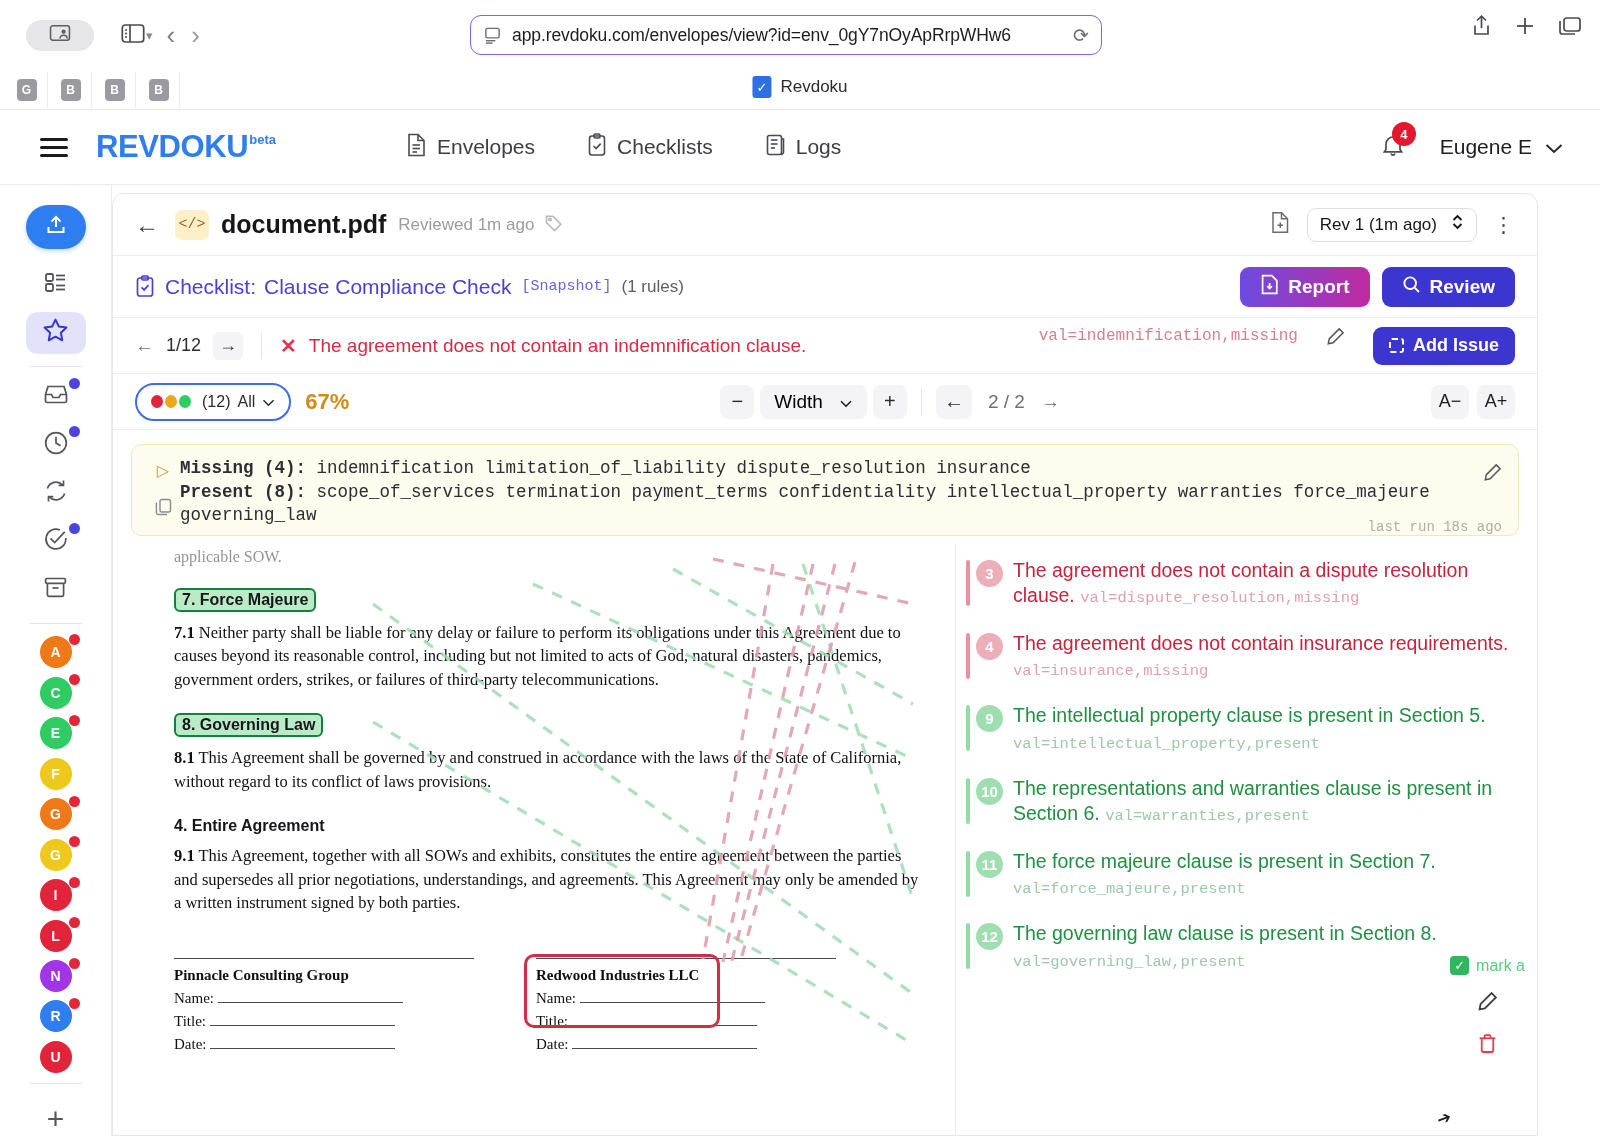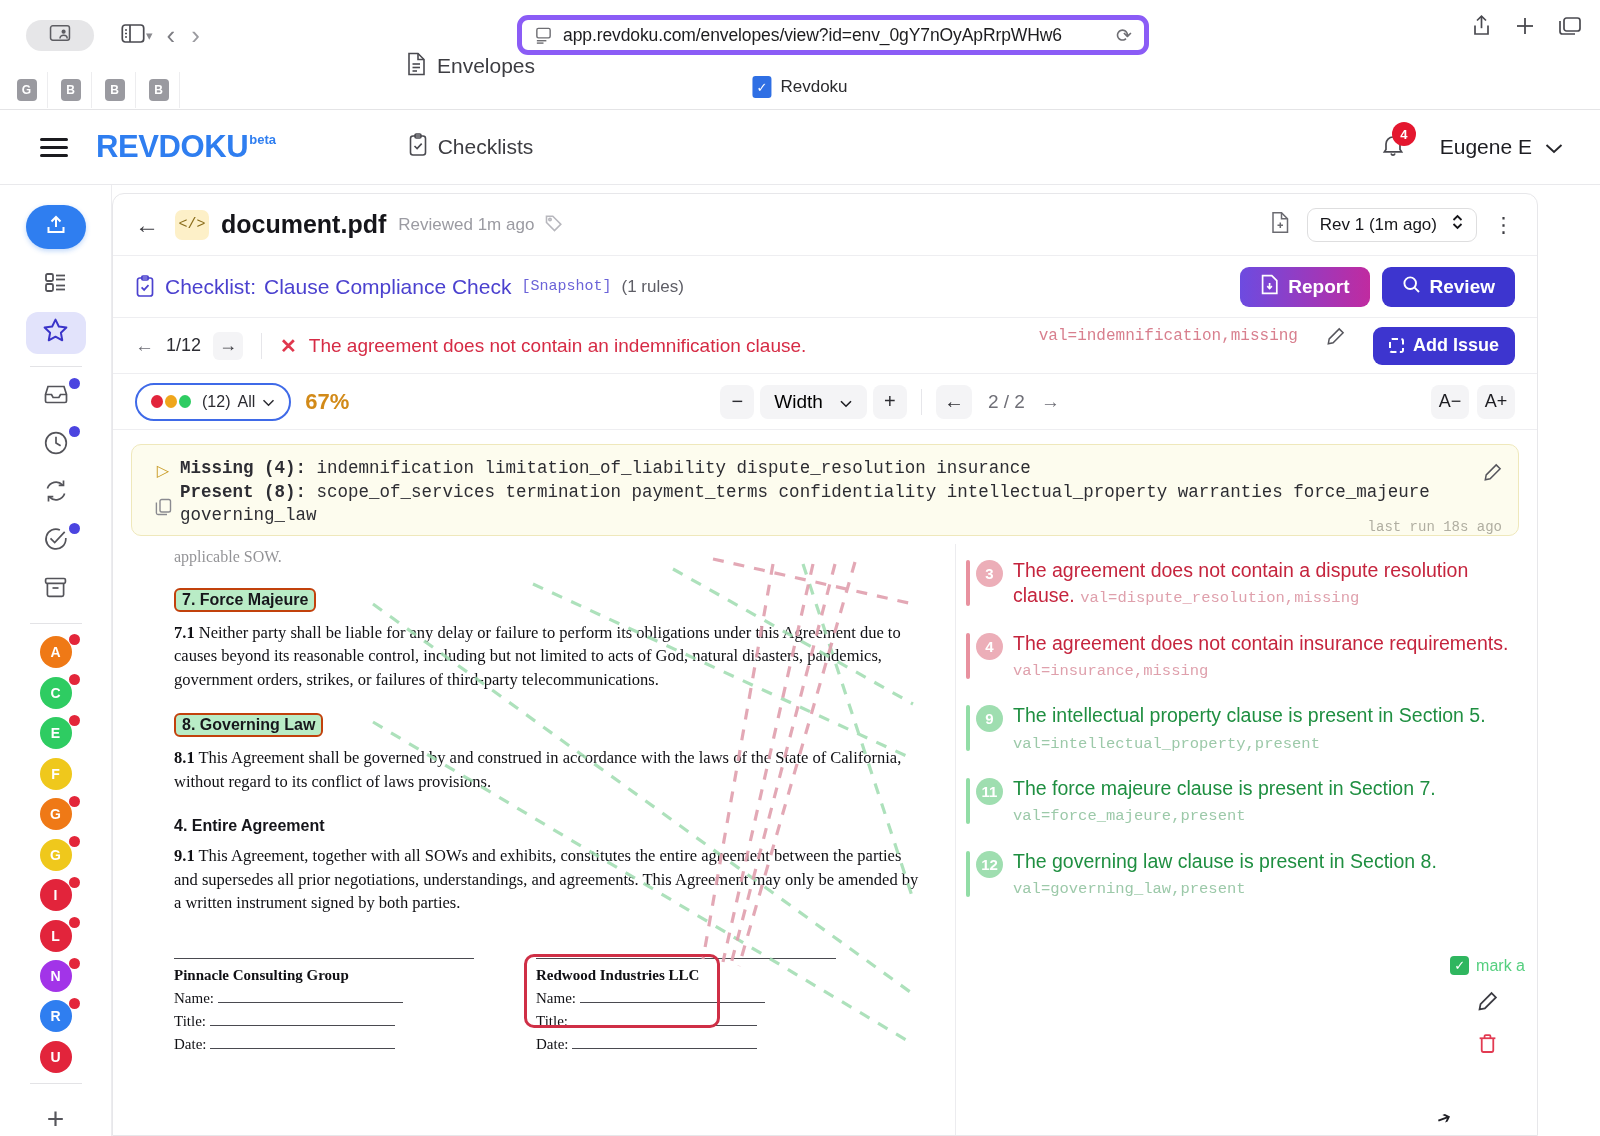--- a/index.html
+++ b/index.html
@@ -29,22 +29,22 @@
     width: 34px; height: 30px; display: flex; align-items: center; justify-content: center;
     color: #5d5d62;
   }
   .chev-small { color: #8a8a8f; font-size: 13px; margin-left: -4px; }
   .nav-arrows { display: flex; align-items: center; margin-left: 14px; gap: 16px; }
   .nav-arrow { color: #9b9ba0; font-size: 26px; font-weight: 300; line-height: 1; }
   .nav-arrow.active { color: #7d7d83; }
 
   .urlbar {
     position: absolute; left: 470px; top: 15px; width: 632px; height: 40px;
-    background: #ffffff; border: 5px solid #8b5cf6; border-radius: 11px;
-    display: flex; align-items: center; padding: 0 12px; margin-left: 47px;
+    background: #ffffff; border: 1px solid #8b5cf6; border-radius: 11px;
+    display: flex; align-items: center; padding: 0 12px;
   }
   .urlbar .screen-icon { color: #6e6e73; margin-right: 10px; display: flex; }
   .urlbar .urltext {
     flex: 1; font-size: 17.5px; color: #1d1d1f; white-space: nowrap; overflow: hidden;
     letter-spacing: -0.1px;
   }
   .urlbar .reload { color: #6e6e73; font-size: 19px; }
 
   .chrome-right { position: absolute; right: 18px; top: 14px; display: flex; align-items: center; gap: 22px; }
   .chrome-right .ci { color: #4a4a4f; display: flex; align-items: center; }
@@ -82,21 +82,21 @@
     display: flex; align-items: center;
   }
   .hamburger { margin-left: 40px; display: flex; flex-direction: column; gap: 5px; }
   .hamburger i { display: block; width: 28px; height: 3px; background: #1b1b1f; border-radius: 2px; }
   .brand { margin-left: 28px; display: flex; align-items: flex-start; }
   .brand-name {
     font-size: 31px; font-weight: 800; color: #2f7ef0; letter-spacing: -0.4px;
   }
   .brand-beta { font-size: 13px; color: #2f7ef0; font-weight: 600; margin-top: 3px; margin-left: 1px; }
 
-  .main-nav { display: flex; align-items: center; gap: 52px; margin-left: 130px; flex-direction: column; }
+  .main-nav { display: flex; align-items: center; gap: 52px; margin-left: 130px; }
   .nav-item { display: flex; align-items: center; gap: 10px; color: #3d3d42; font-size: 21px; }
   .nav-item svg { color: #4a4a50; }
 
   .header-right { position: absolute; right: 36px; display: flex; align-items: center; gap: 34px; }
   .bell-wrap { position: relative; }
   .badge {
     position: absolute; top: -9px; right: -10px; width: 24px; height: 24px; border-radius: 50%;
     background: #e4172f; color: #fff; font-size: 13px; font-weight: 700;
     display: flex; align-items: center; justify-content: center;
   }
@@ -253,21 +253,21 @@
   
   .viewer { position: absolute; left: 0; top: 350px; width: 1426px; height: 593px; overflow: hidden; }
   .page-sheet {
     position: absolute; left: 33px; top: 0; width: 810px; height: 593px; background: #fff;
     border-right: 1px solid #ececef;
   }
   .doc-text { padding: 0 28px; color: #101014; font-family: "Liberation Serif", serif; }
   .cut-line { font-size: 16px; color: #3a3a40; opacity: .55; padding-top: 4px; }
   .hl-head {
     display: inline-block; font-family: "Liberation Sans", sans-serif; font-weight: 700; font-size: 16px;
-    background: #b9ecc6; border: 2px solid #c2410c; border-radius: 6px; padding: 1px 6px; color: #17171b;
+    background: #b9ecc6; border: 2px solid #15803d; border-radius: 6px; padding: 1px 6px; color: #17171b;
   }
   .sec-head { font-family: "Liberation Sans", sans-serif; font-weight: 700; font-size: 16px; color: #15151a; }
   .para { font-size: 16.5px; line-height: 1.42; margin-top: 9px; }
   .para b { font-weight: 700; }
   .sig-area { margin-top: 44px; display: flex; gap: 62px; }
   .sig-block { width: 300px; position: relative; }
   .sig-rule { height: 1px; background: #4a4a50; margin-bottom: 8px; }
   .sig-name { font-weight: 700; font-size: 15px; }
   .sig-field { font-size: 15px; margin-top: 6px; }
   .sig-field u { text-decoration: none; border-bottom: 1px solid #4a4a50; display: inline-block; width: 185px; }
@@ -834,20 +834,25 @@
           <span class="num">4</span>
           <span class="txt"><span>The agreement does not contain insurance requirements.</span> <span class="code">val=insurance,missing</span></span>
         </div>
         <div class="anno pass">
           <span class="bar"></span>
           <span class="num">9</span>
           <span class="txt"><span>The intellectual property clause is present in Section 5.</span> <span class="code">val=intellectual_property,present</span></span>
         </div>
         <div class="anno pass">
           <span class="bar"></span>
+          <span class="num">10</span>
+          <span class="txt"><span>The representations and warranties clause is present in Section 6.</span> <span class="code">val=warranties,present</span></span>
+        </div>
+        <div class="anno pass">
+          <span class="bar"></span>
           <span class="num">11</span>
           <span class="txt"><span>The force majeure clause is present in Section 7.</span> <span class="code">val=force_majeure,present</span></span>
         </div>
         <div class="anno pass">
           <span class="bar"></span>
           <span class="num">12</span>
           <span class="txt"><span>The governing law clause is present in Section 8.</span> <span class="code">val=governing_law,present</span></span>
         </div>
 
         <div class="anno-actions">

